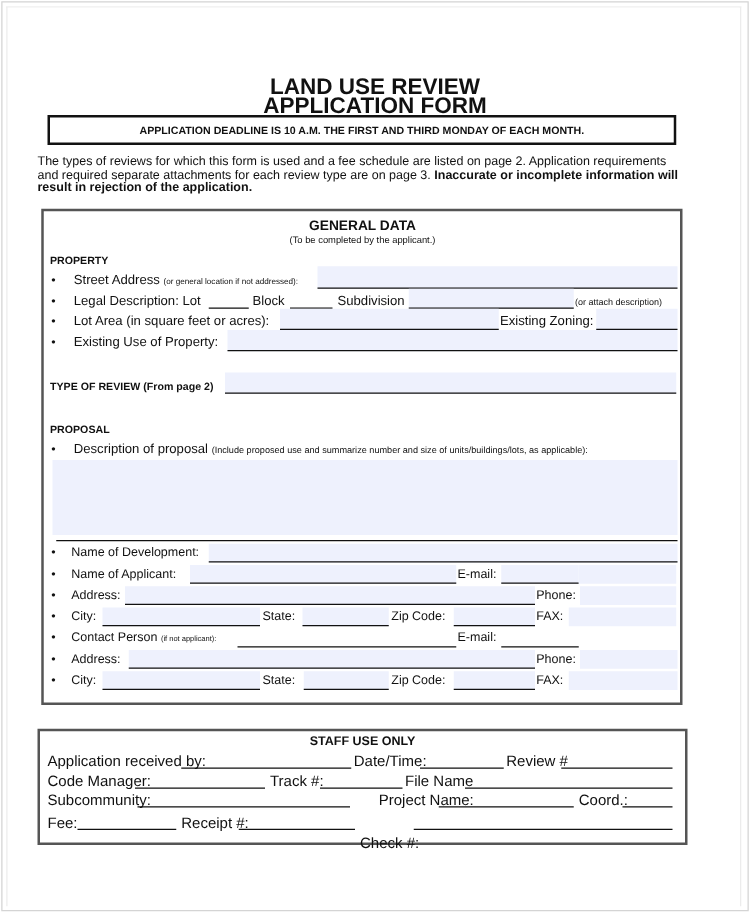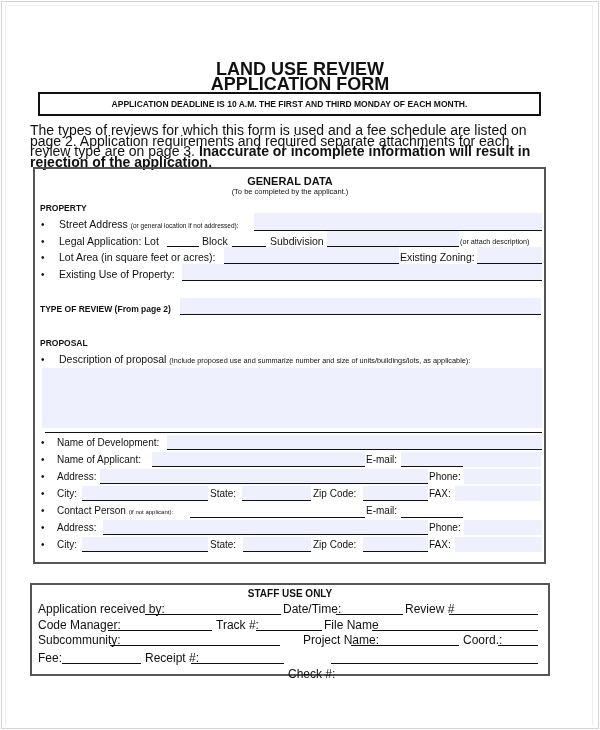--- a/index.html
+++ b/index.html
@@ -13,21 +13,21 @@
       position: absolute; left: 5px; top: 5px; width: 588px; height: 720px;
       border-left: 1px solid #ececec; border-right: 1px solid #ececec; border-top: 1px solid #f0f0f0;
     }
     .abs { position: absolute; }
     .title { left: 0; width: 600px; text-align: center; font-weight: bold; font-size: 18px; }
     .deadline-box {
       left: 38px; top: 92px; width: 503px; height: 24px;
       border: 2px solid #111; text-align: center; font-weight: bold; font-size: 8.5px;
       line-height: 20px;
     }
-    .intro { left: 30px; top: 125px; width: 520px; font-size: 14px; line-height: 10.5px; }
+    .intro { left: 30px; top: 125px; width: 520px; font-size: 10px; line-height: 10.5px; }
     .intro b { font-weight: bold; }
     .gd-box {
       left: 33px; top: 167px; width: 513px; height: 397px;
       border: 2px solid #555;
     }
     .staff-box {
       left: 30px; top: 583px; width: 520px; height: 93px;
       border: 2px solid #555;
     }
     .fill { background: #eef1fd; }
@@ -58,21 +58,21 @@
 <div class="sec" style="left:40px;top:203px;">PROPERTY</div>
 
 <span class="bullet" style="left:41px;top:219px;">•</span>
 <div class="row" style="left:59px;top:217px;">
   <span>Street Address</span>
   <span class="small">(or general location if not addressed):</span>
 </div>
 <div class="abs fill uline" style="left:254px;top:213px;width:288px;height:18px;"></div>
 
 <span class="bullet" style="left:41px;top:236px;">•</span>
-<div class="row" style="left:59px;top:234px;">Legal Application: Lot</div>
+<div class="row" style="left:59px;top:234px;">Legal Description: Lot</div>
 <div class="abs uline" style="left:167px;top:234px;width:32px;height:13px;"></div>
 <div class="row" style="left:202px;top:234px;">Block</div>
 <div class="abs uline" style="left:232px;top:234px;width:34px;height:13px;"></div>
 <div class="row" style="left:270px;top:234px;">Subdivision</div>
 <div class="abs fill uline" style="left:327px;top:231px;width:132px;height:16px;"></div>
 <div class="row" style="left:460px;top:235px;font-size:7.2px;">(or attach description)</div>
 
 <span class="bullet" style="left:41px;top:252px;">•</span>
 <div class="row" style="left:59px;top:250px;">Lot Area (in square feet or acres):</div>
 <div class="abs fill uline" style="left:224px;top:247px;width:175px;height:17px;"></div>

